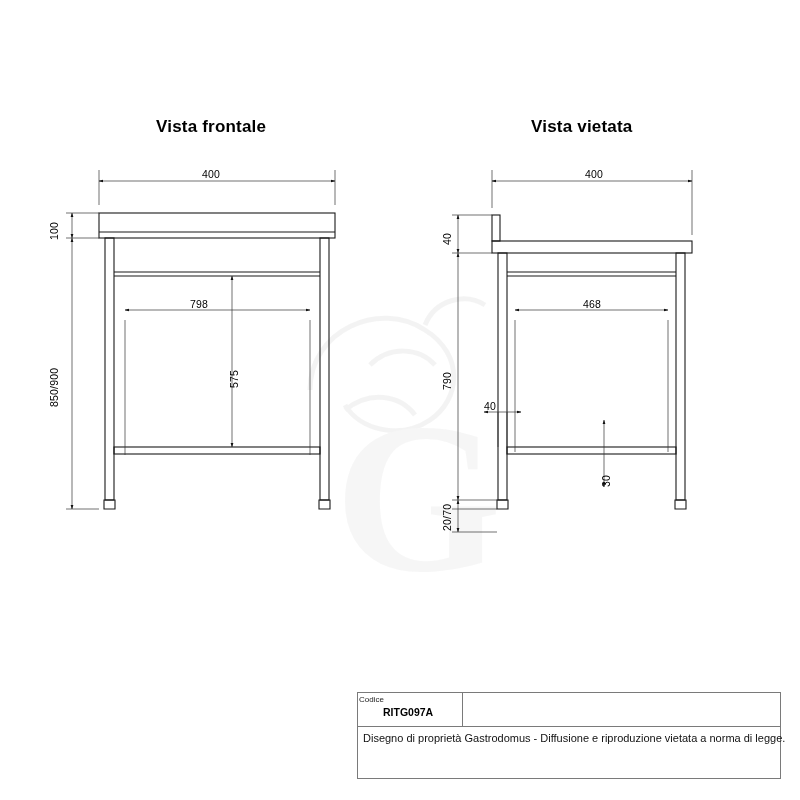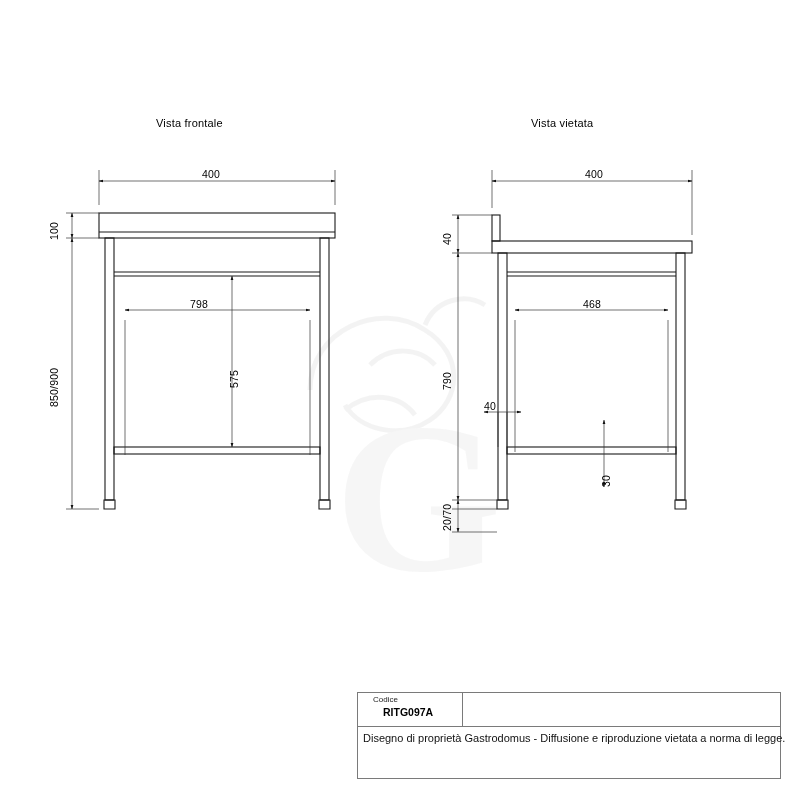--- a/index.html
+++ b/index.html
@@ -15,22 +15,22 @@
     position: relative;
     overflow: hidden;
   }
   #sheet {
     position: absolute;
     left: 0; top: 0;
     width: 800px; height: 800px;
   }
   .view-title {
     position: absolute;
-    font-size: 11px;
-    font-weight: normal;
+    font-size: 17px;
+    font-weight: bold;
     letter-spacing: 0.2px;
     white-space: nowrap;
     text-align: center;
   }
   #title-front { left: 156px; top: 117px; }
   #title-side  { left: 531px; top: 117px; }
 
   
   .dim {
     position: absolute;
@@ -84,21 +84,21 @@
     border-right: 1px solid #7a7a7a;
     box-sizing: border-box;
   }
   #tb-col-right {
     position: absolute;
     left: 105px; top: 0;
     right: 0; height: 100%;
   }
   .tb-label {
     position: absolute;
-    left: 15px;
+    left: 1px;
     top: 2px;
     font-size: 8px;
     color: #222;
   }
   .tb-value {
     position: absolute;
     left: 5px;
     top: 13px;
     font-size: 10.5px;
     font-weight: bold;

